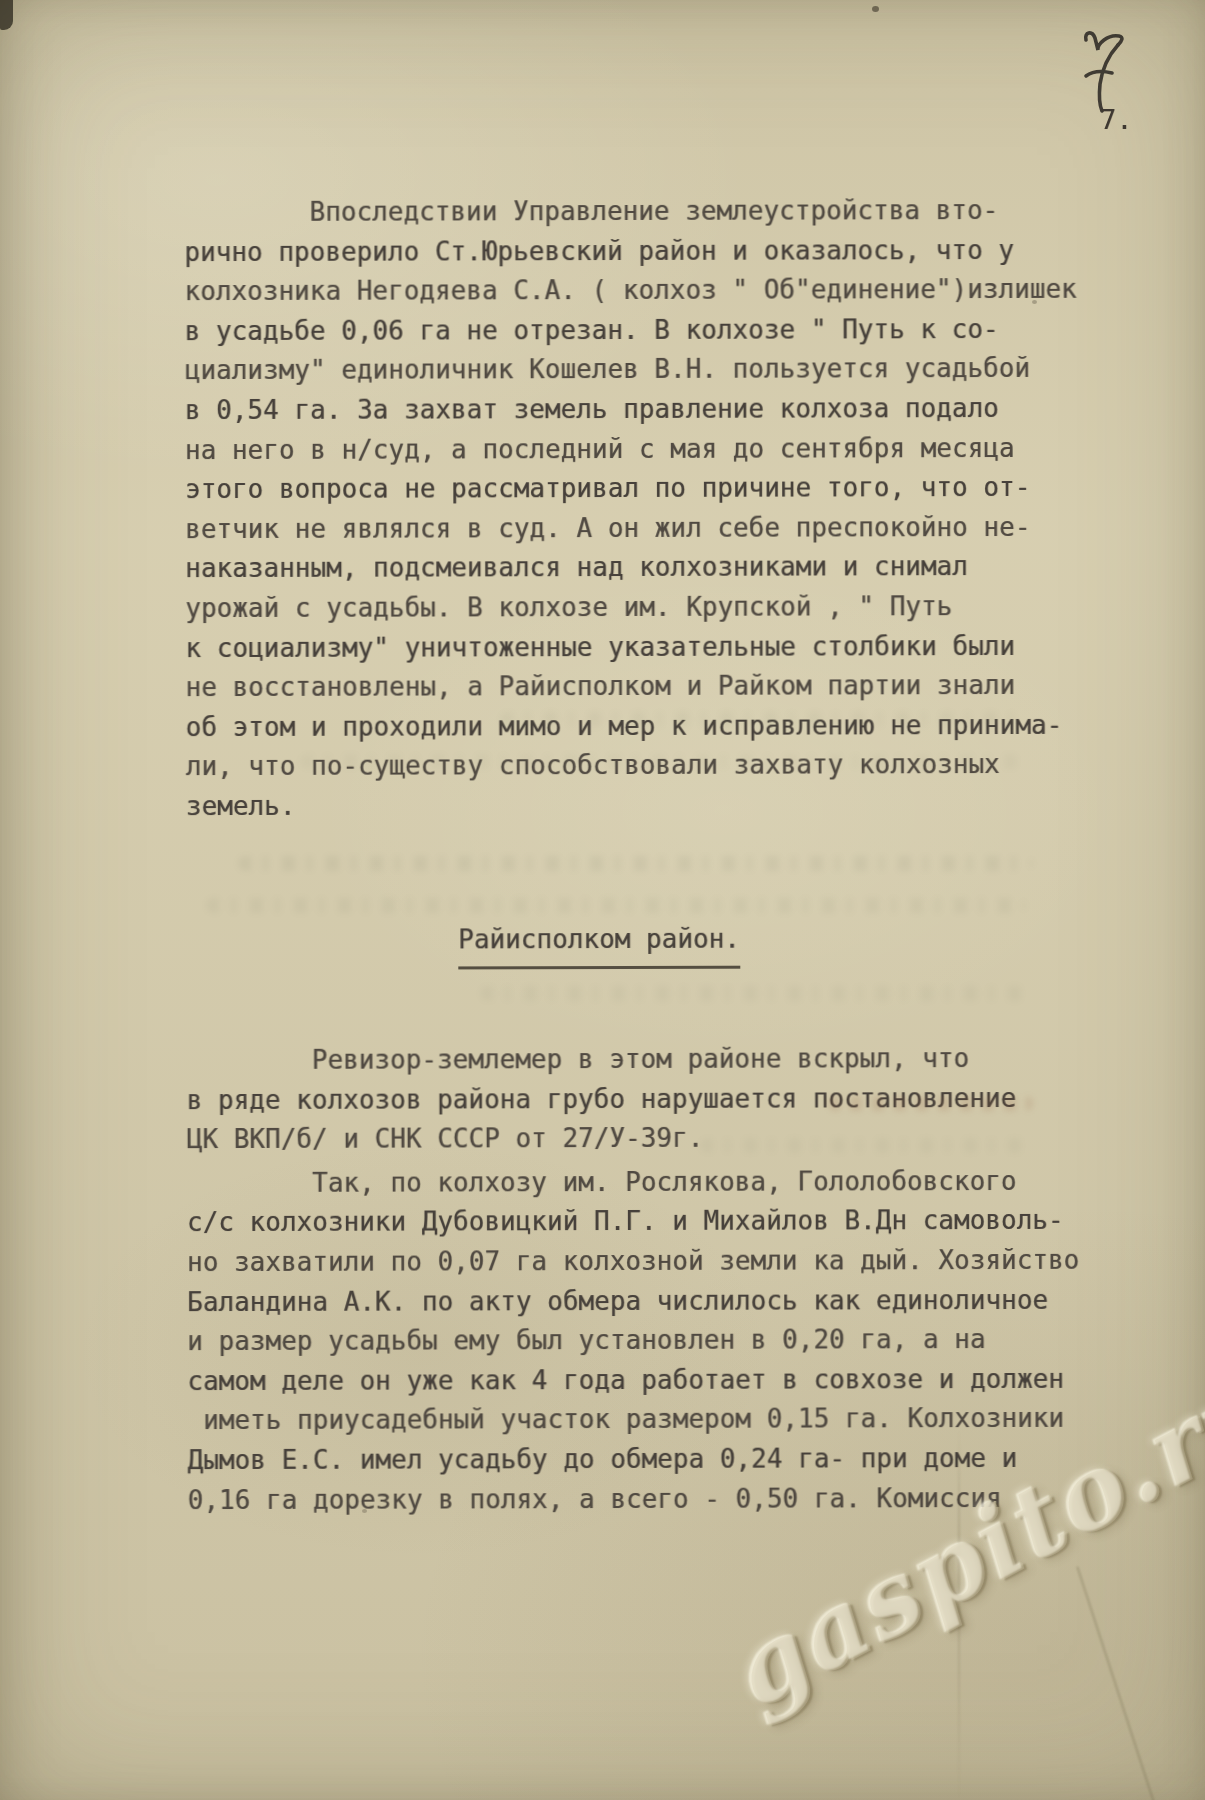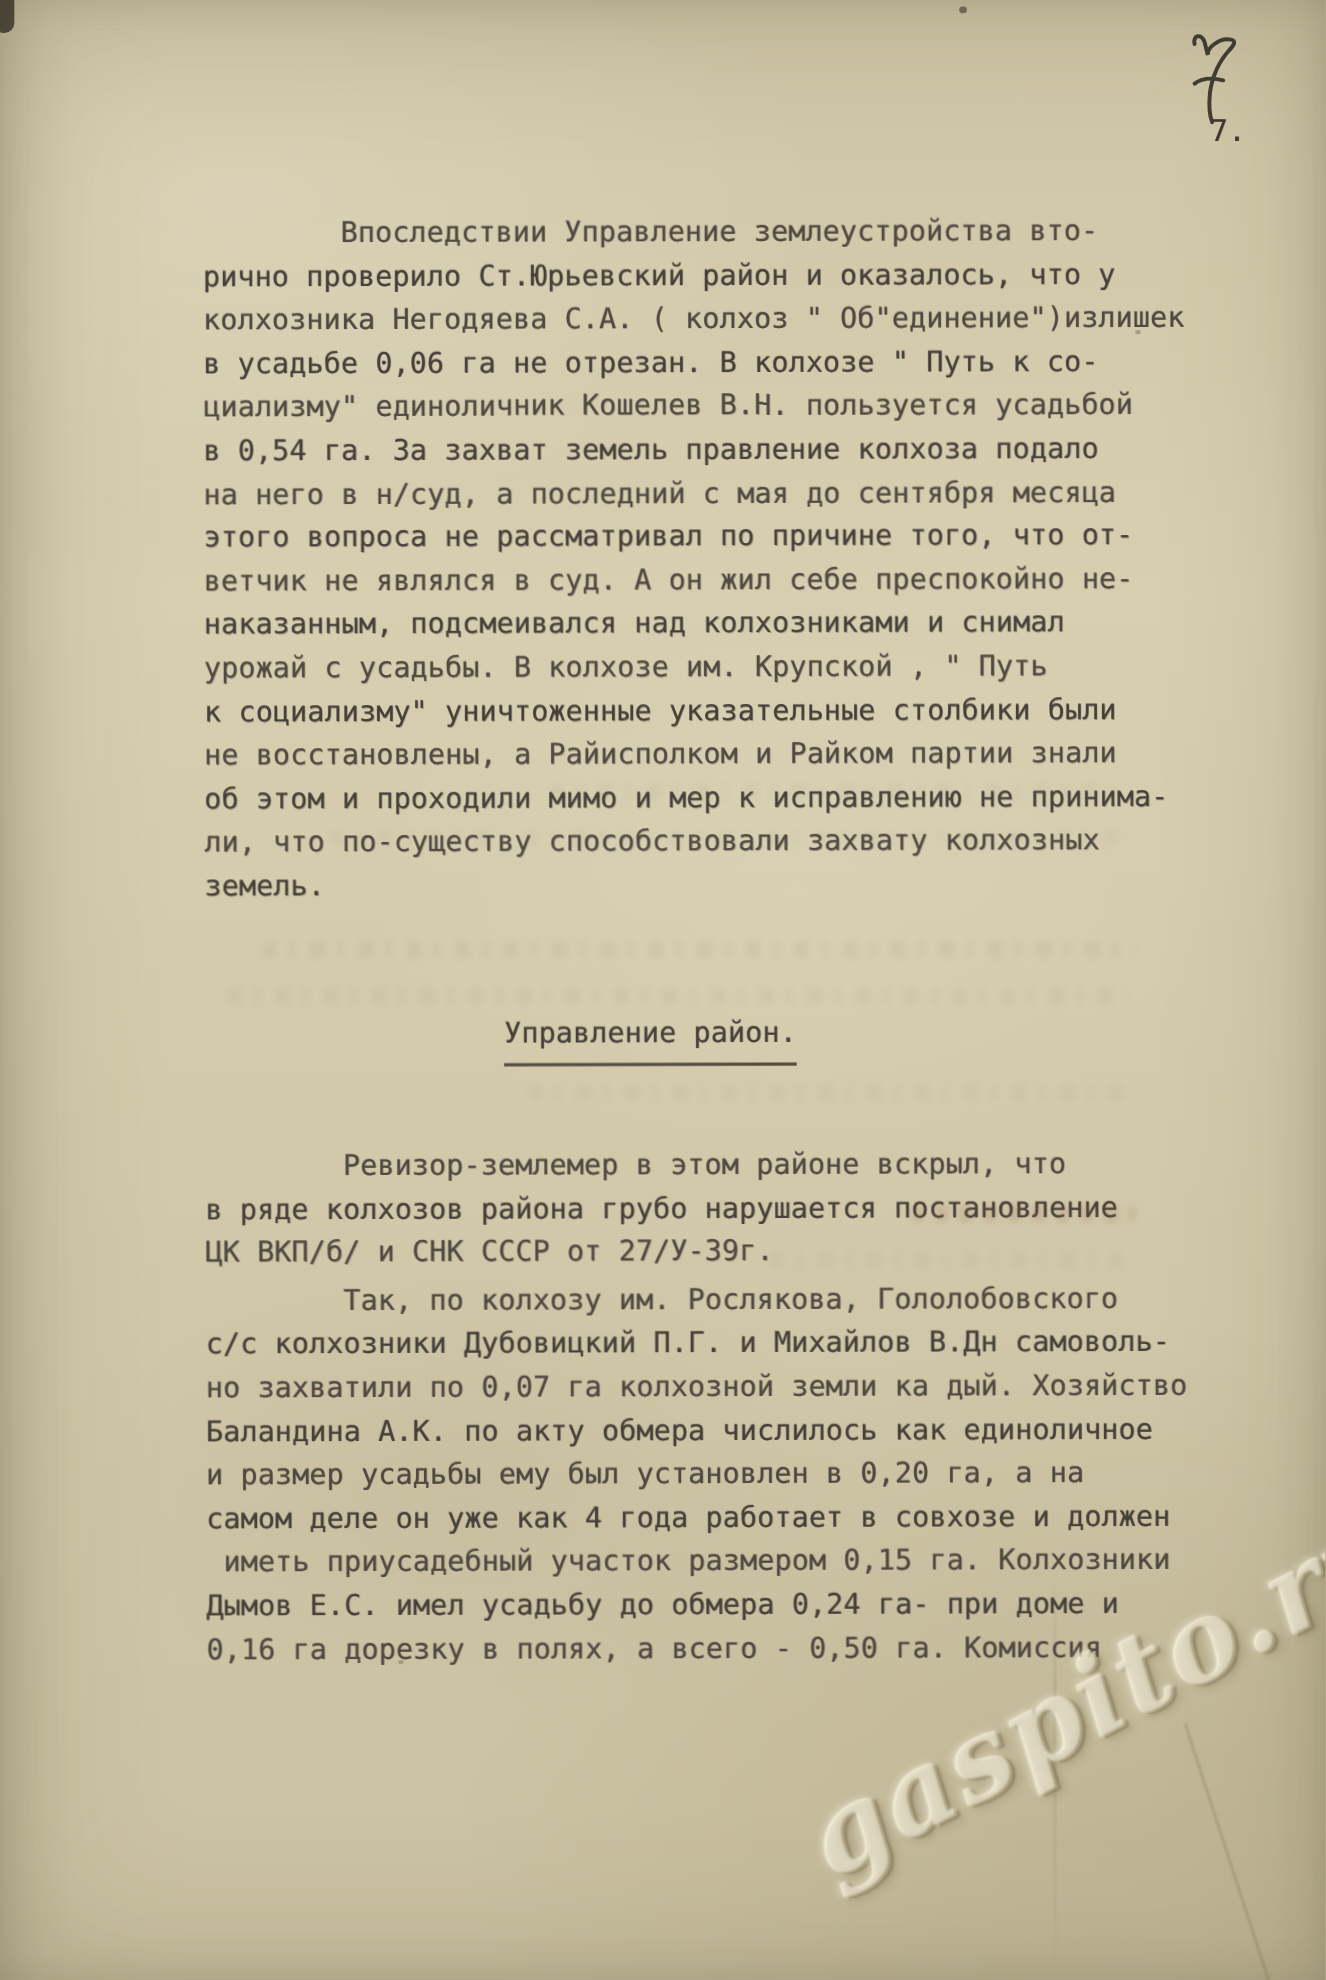--- a/index.html
+++ b/index.html
@@ -99,21 +99,21 @@
       <div class="tl">наказанным, подсмеивался над колхозниками и снимал</div>
       <div class="tl">урожай с усадьбы. В колхозе им. Крупской , " Путь</div>
       <div class="tl">к социализму" уничтоженные указательные столбики были</div>
       <div class="tl">не восстановлены, а Райисполком и Райком партии знали</div>
       <div class="tl">об этом и проходили мимо и мер к исправлению не принима-</div>
       <div class="tl">ли, что по-существу способствовали захвату колхозных</div>
       <div class="tl">земель.</div>
     </div>
 
     <div class="heading-wrap">
-      <span class="heading">Управление район.</span>
+      <span class="heading">Райисполком район.</span>
     </div>
 
     <div class="para2">
       <div class="tl">        Ревизор-землемер в этом районе вскрыл, что</div>
       <div class="tl">в ряде колхозов района грубо нарушается постановление</div>
       <div class="tl">ЦК ВКП/б/ и СНК СССР от 27/У-39г.</div>
     </div>
 
     <div class="para3">
       <div class="tl">        Так, по колхозу им. Рослякова, Гололобовского</div>

